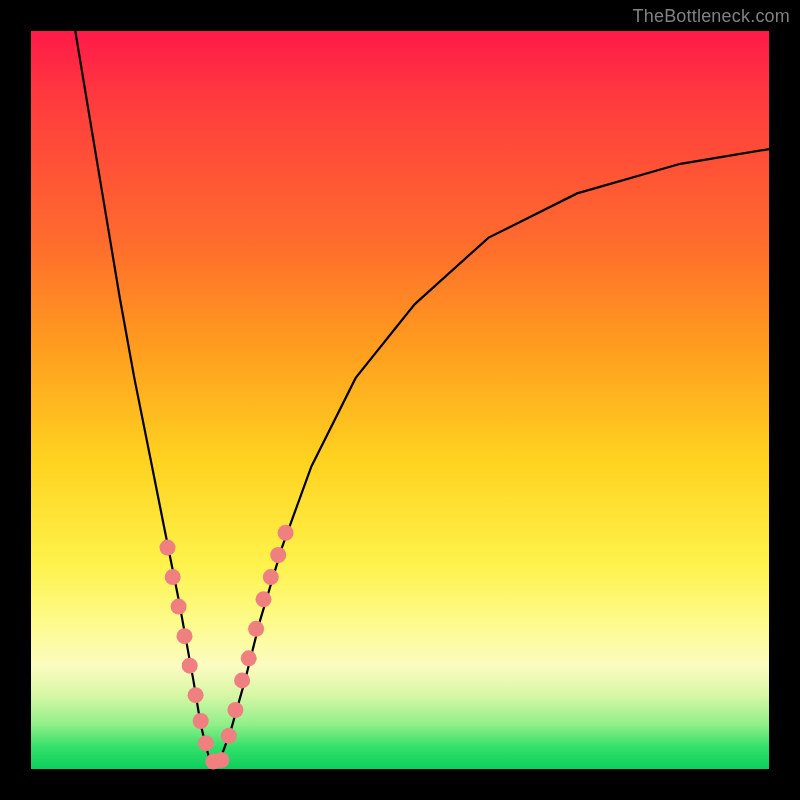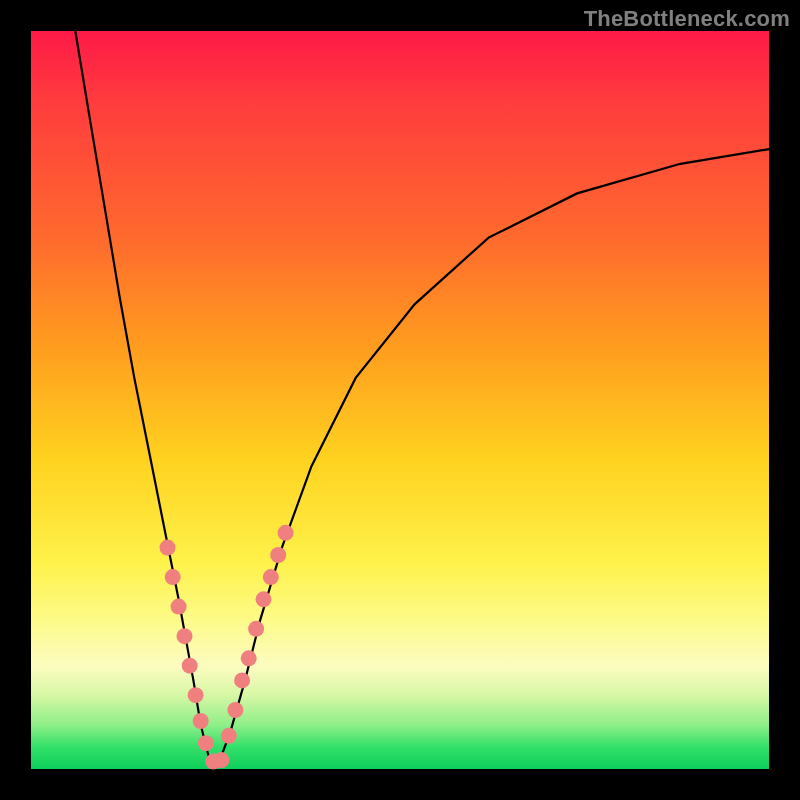--- a/index.html
+++ b/index.html
@@ -40,22 +40,22 @@
       #8fef88 94%,
       #34e06a 97%,
       #0ccf5b 100%
     );
   }
   .watermark {
     position: absolute;
     top: 6px;
     right: 10px;
     color: #808080;
-    font-size: 22px;
-    font-weight: 700;
+    font-size: 18px;
+    font-weight: 400;
     letter-spacing: 0.2px;
     user-select: none;
   }
   svg.curve {
     position: absolute;
     left: 0;
     top: 0;
     width: 738px;
     height: 738px;
     overflow: visible;

